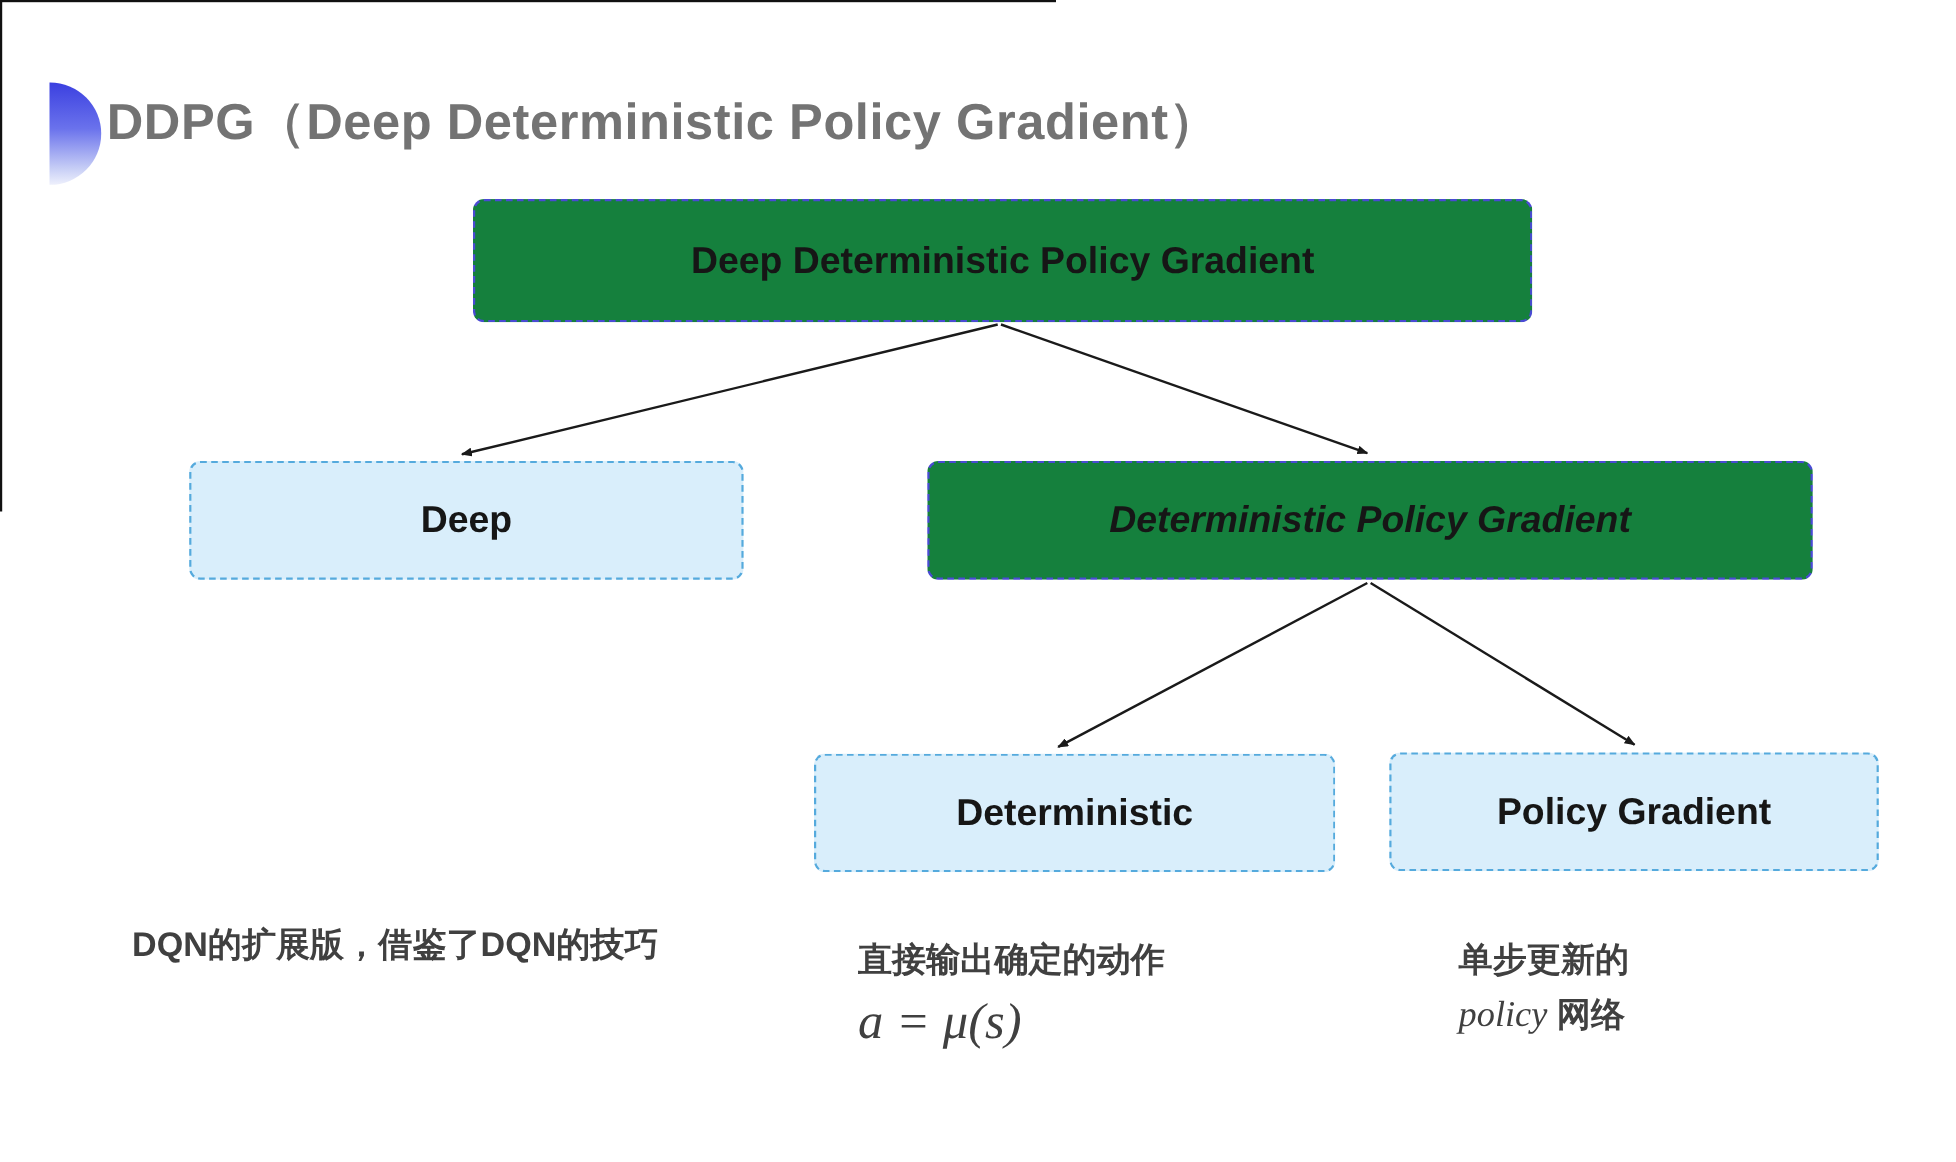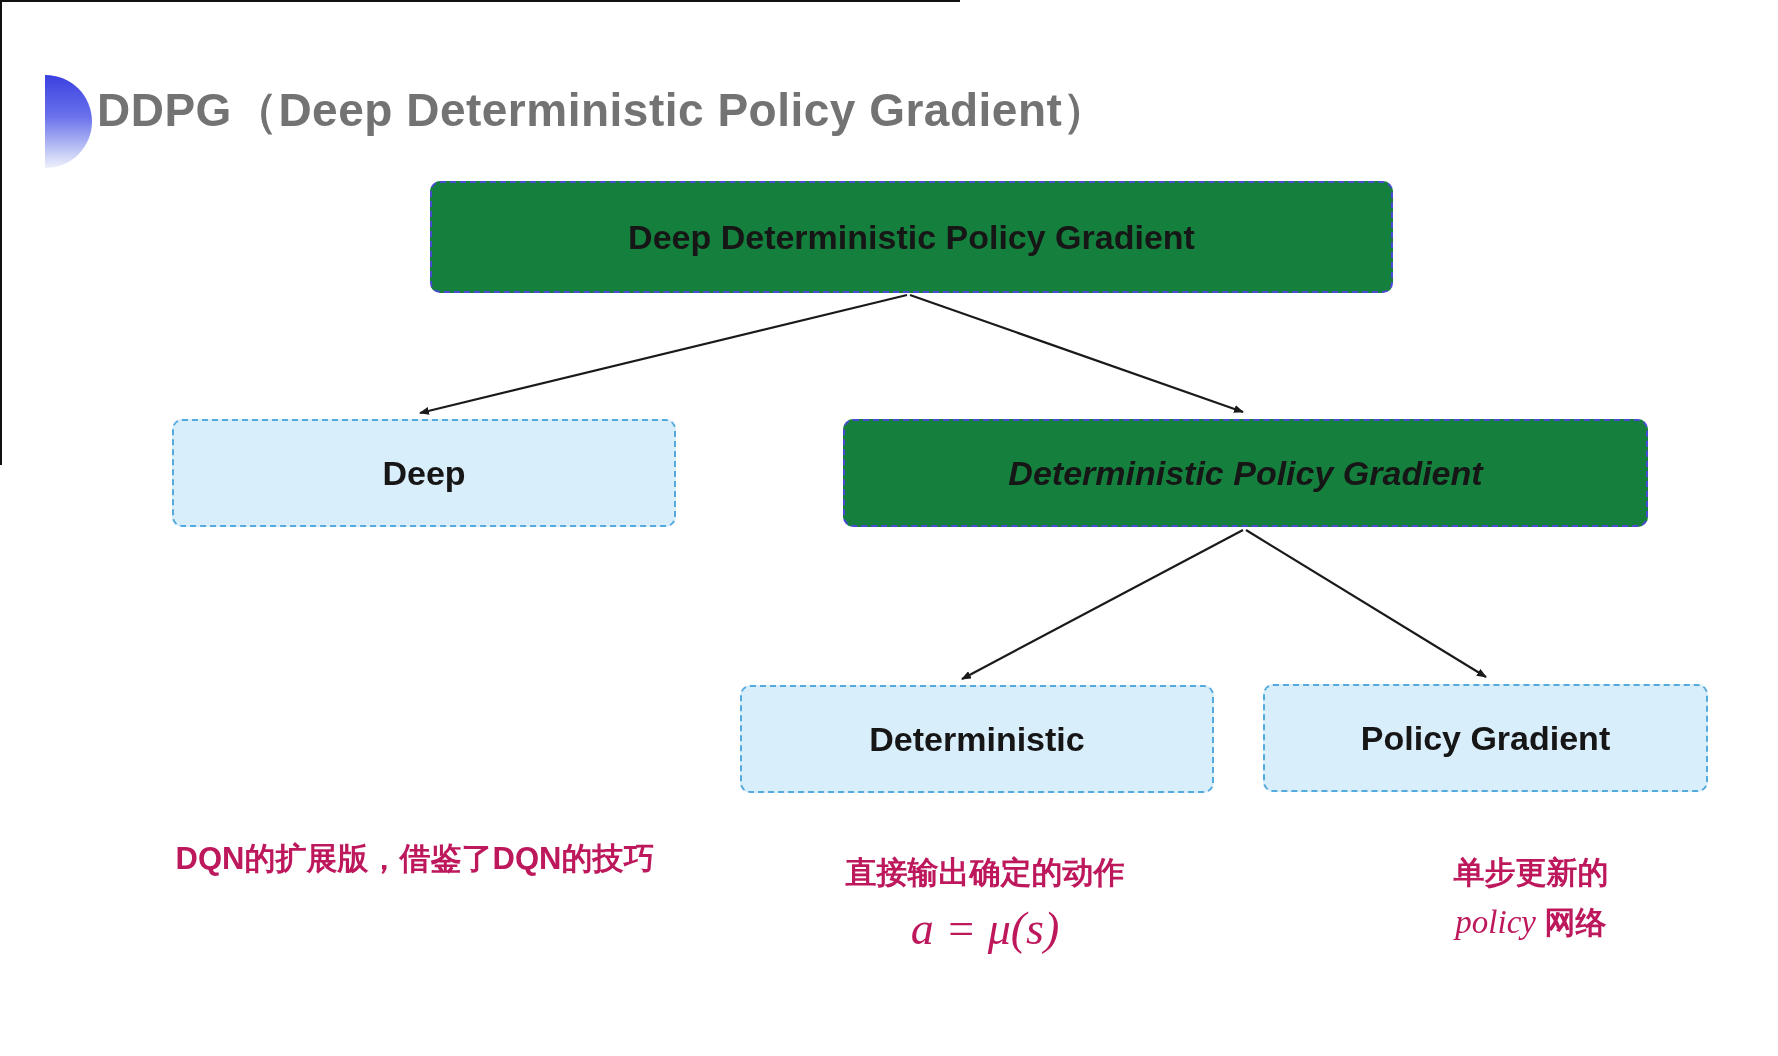--- a/index.html
+++ b/index.html
@@ -46,21 +46,21 @@
   .node-dpg  { left: 843px; top: 419px; width: 805px; height: 108px; font-style: italic; }
   .node-det  { left: 712px; top: 685px; width: 474px; height: 108px; margin-left: 28px; }
   .node-pg   { left: 1263px; top: 684px; width: 445px; height: 108px; }
 
   .edge-layer {
     position: absolute; left: 0; top: 0; width: 1778px; height: 1056px;
     pointer-events: none;
   }
   
   .note {
-    position: absolute; text-align: center; color: #be185d;
+    position: absolute; color: #404040;
   }
   .note .line { display: block; font-size: 31px; font-weight: 600; margin-bottom: 23px; }
   .note .ital {
     font-family: "Liberation Serif", "DejaVu Serif", serif;
     font-style: italic; font-weight: 500; font-size: 33px;
   }
   .note-dqn  { left: 120px; top: 838px; width: 590px; }
   .note-det  { left: 780px; top: 852px; width: 410px; }
   .note-pg   { left: 1326px; top: 852px; width: 410px; }
   .note .formula {

